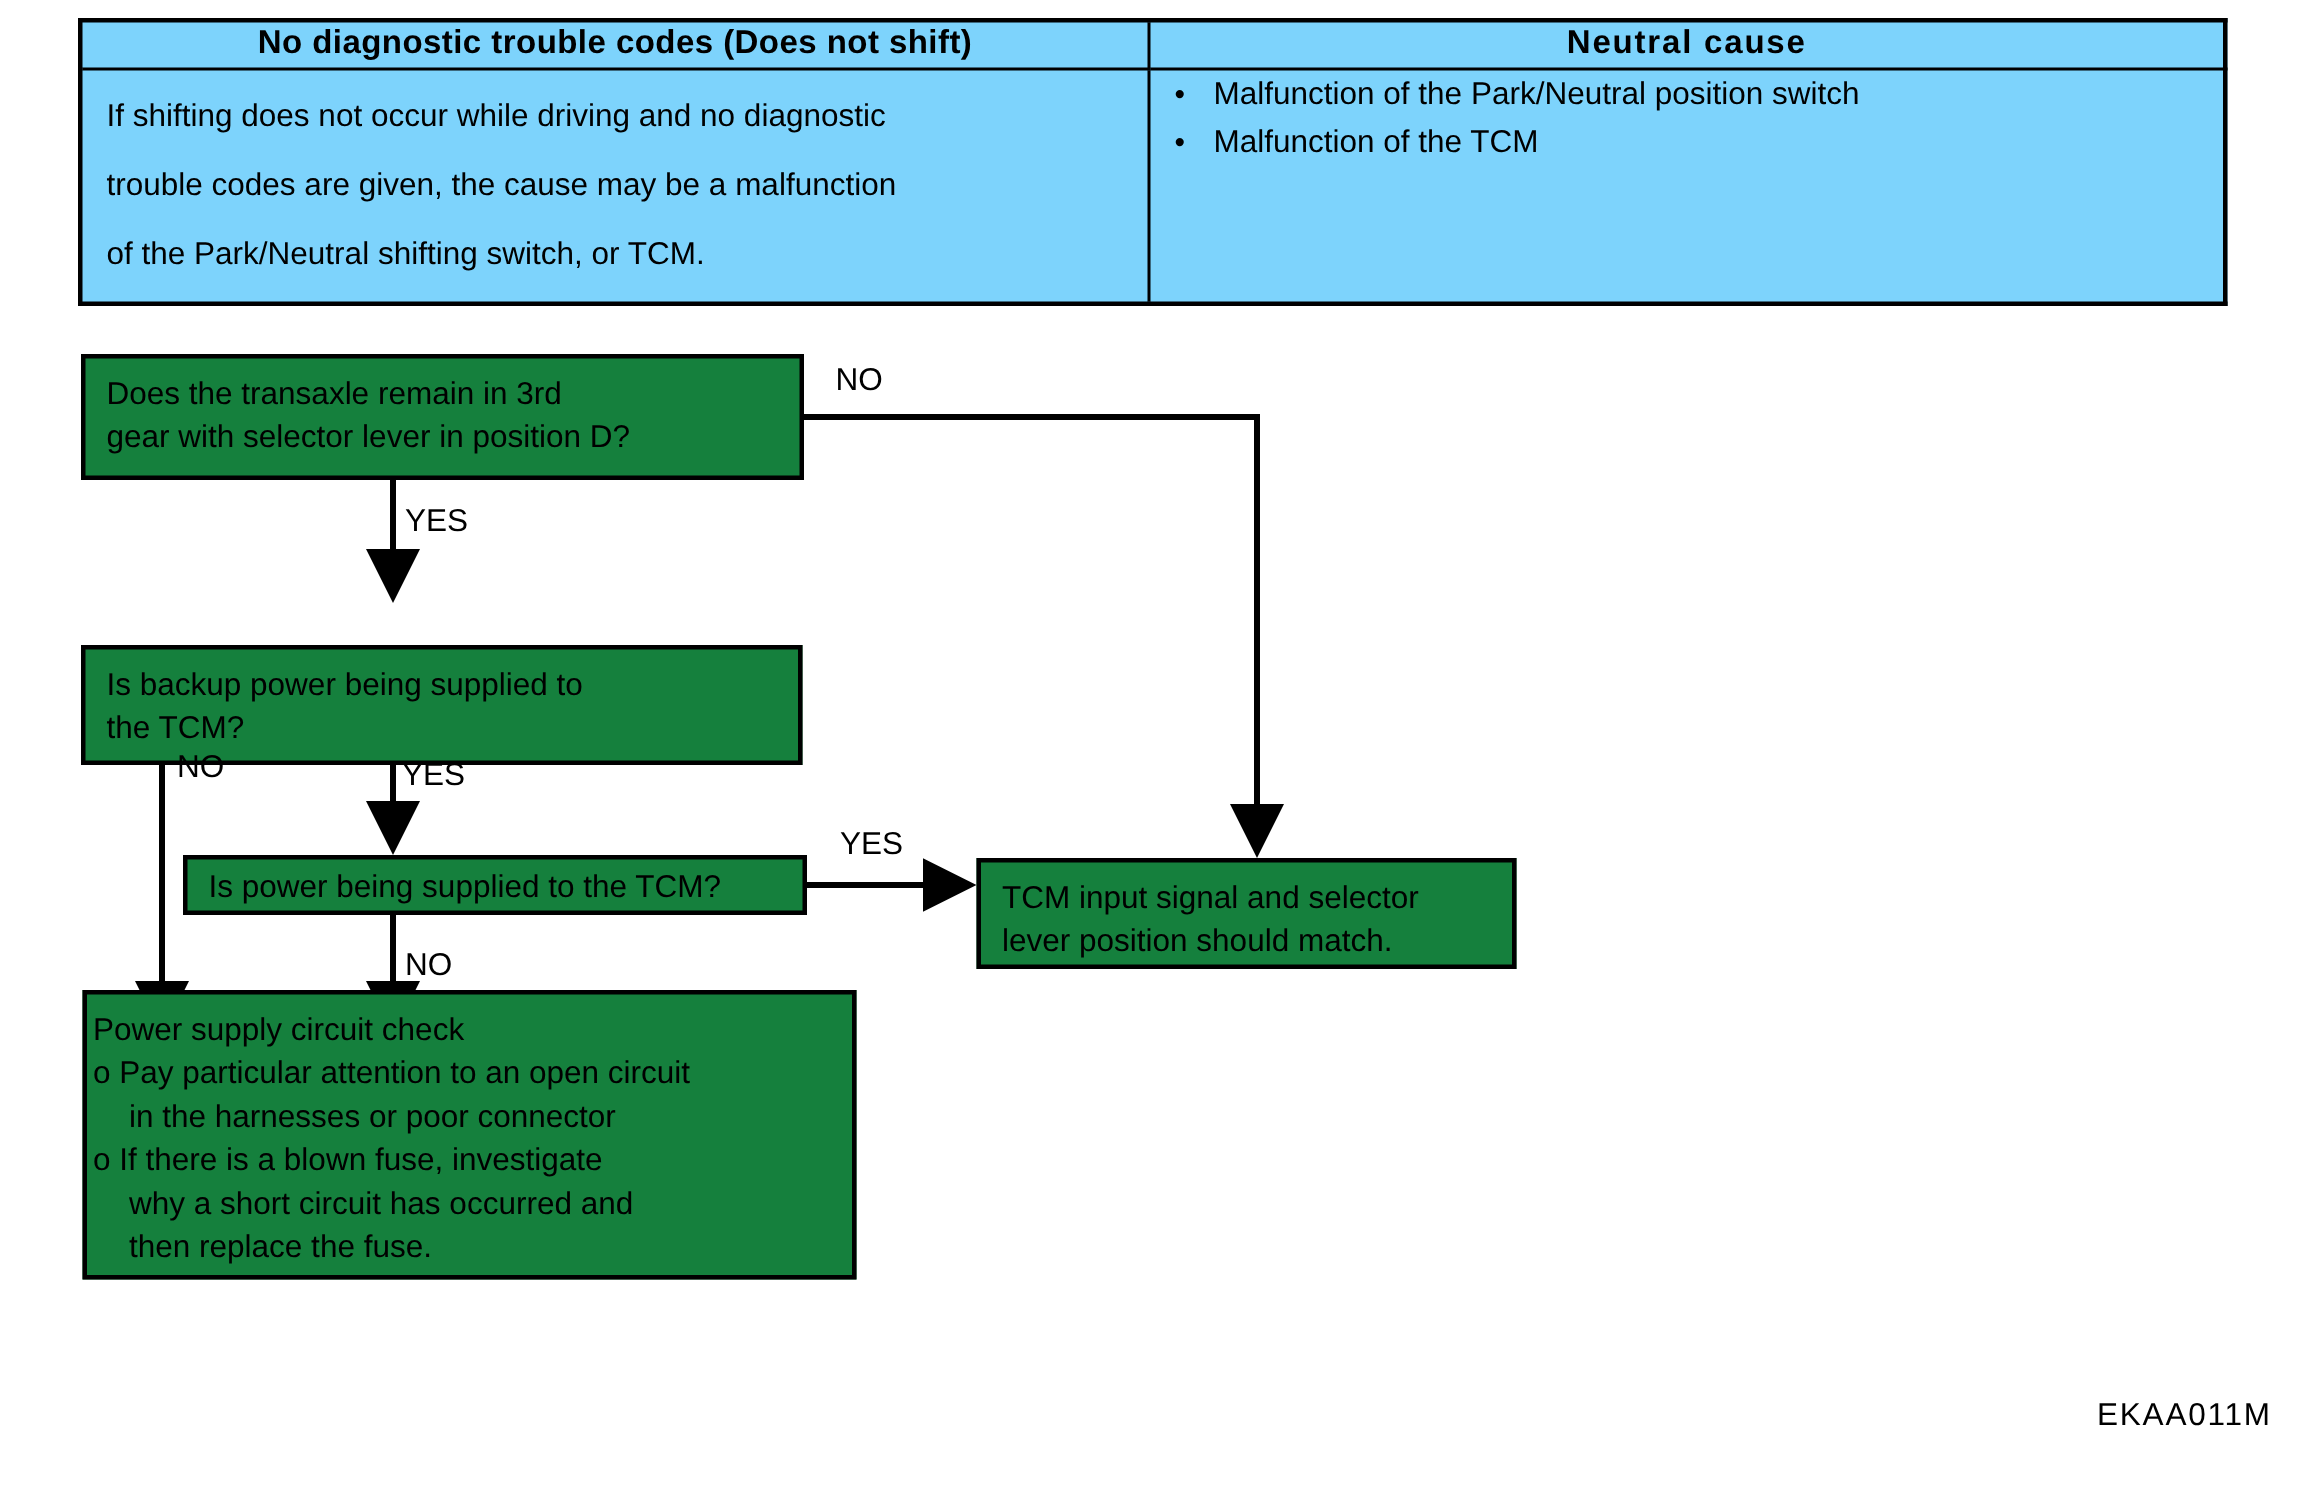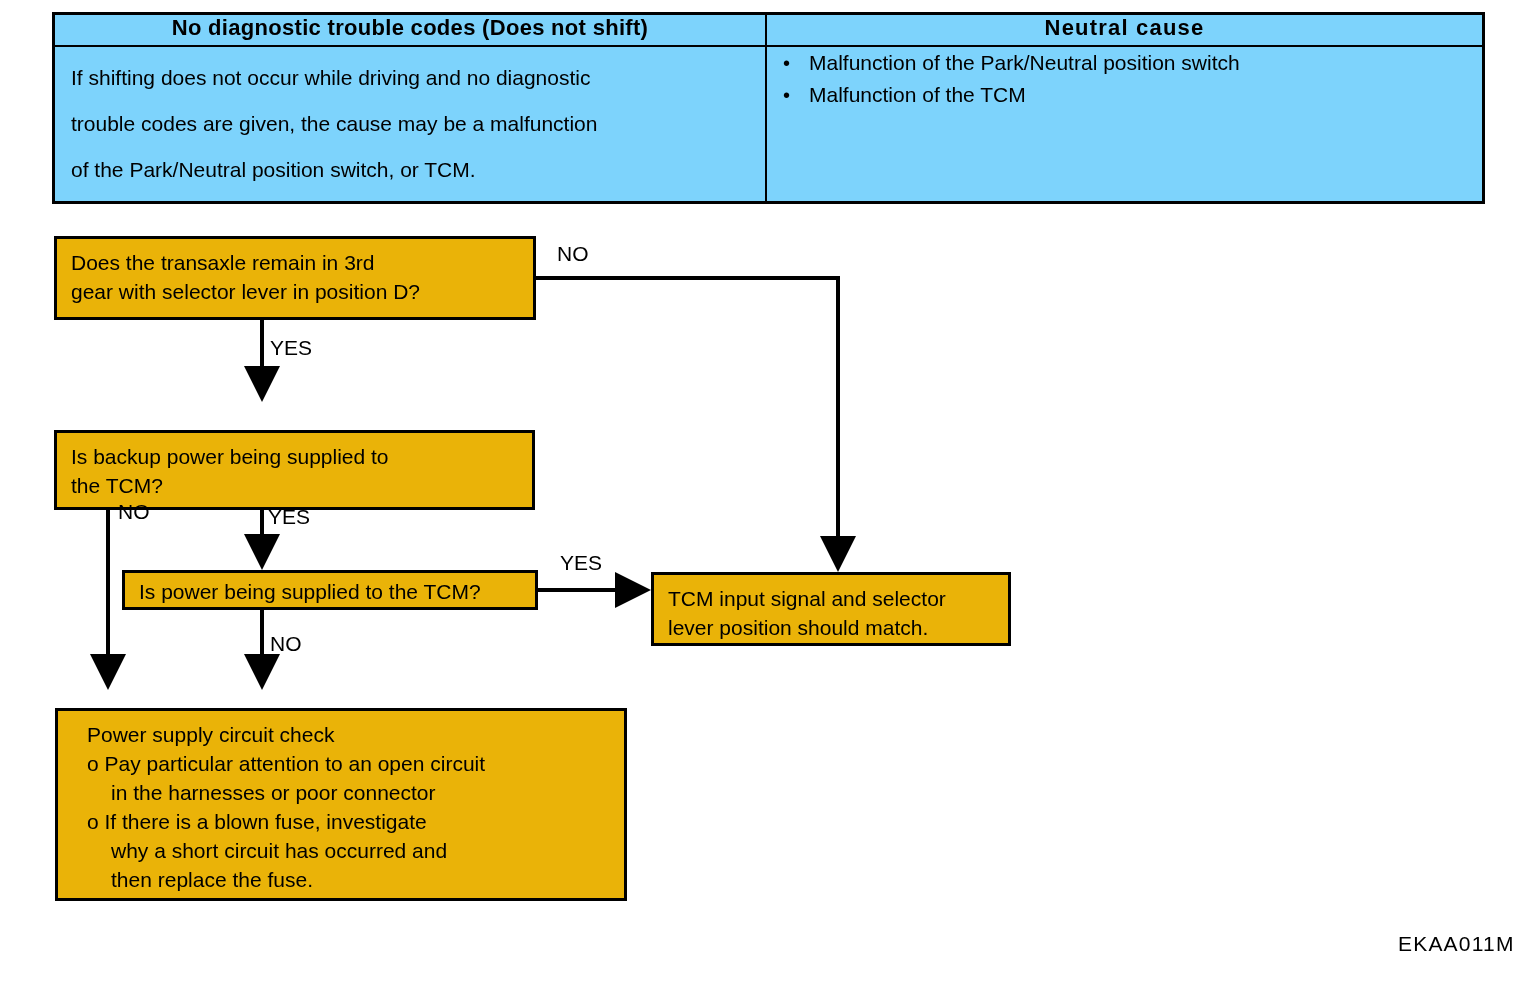--- a/index.html
+++ b/index.html
@@ -74,35 +74,35 @@
   .flow {
     position: absolute;
     left: 0;
     top: 0;
     width: 1536px;
     height: 1002px;
   }
   .node {
     position: absolute;
     border: 3px solid #000;
-    background: #eab308;
+    background: #15803d;
     box-sizing: border-box;
     font-size: 21px;
     line-height: 29px;
     padding: 9px 14px;
   }
   .node .line { display: block; white-space: pre; }
 
   .node-q1 { left: 54px;  top: 236px; width: 482px;  height: 84px; }
   .node-q2 { left: 54px;  top: 402px; width: 481px;  height: 80px; margin-top: 28px; }
   .node-q3 { left: 122px; top: 570px; width: 416px;  height: 40px;
              padding-top: 4px; padding-bottom: 4px; }
   .node-result { left: 651px; top: 572px; width: 360px; height: 74px; }
-  .node-action { left: 55px;  top: 708px; width: 572px; height: 193px;
-                 padding: 9px 29px; }
+  .node-action { left: 55px;  top: 660px; width: 516px; height: 193px;
+                 padding: 9px 4px; }
 
   .node-action .hang {
     display: block;
     padding-left: 24px;
     text-indent: -24px;
     white-space: pre;
   }
   .node-action .cont {
     display: block;
     padding-left: 24px;
@@ -144,21 +144,21 @@
 <table class="dtc-table">
   <tbody>
       <tr>
     <th class="hdr-cell col-left">No diagnostic trouble codes (Does not shift)</th>
     <th class="hdr-cell col-right wide-space">Neutral  cause</th>
   </tr>
   <tr>
     <td class="body-cell">
       <p>If shifting does not occur while driving and no diagnostic</p>
       <p>trouble codes are given, the cause may be a malfunction</p>
-      <p>of the Park/Neutral position switch, or TCM.</p>
+      <p>of the Park/Neutral shifting switch, or TCM.</p>
     </td>
     <td class="body-cell">
       <ul class="cause-list">
         <li>
           <span class="bullet">•</span>
           <span>Malfunction of the Park/Neutral position switch</span>
         </li>
         <li>
           <span class="bullet">•</span>
           <span>Malfunction of the TCM</span>

